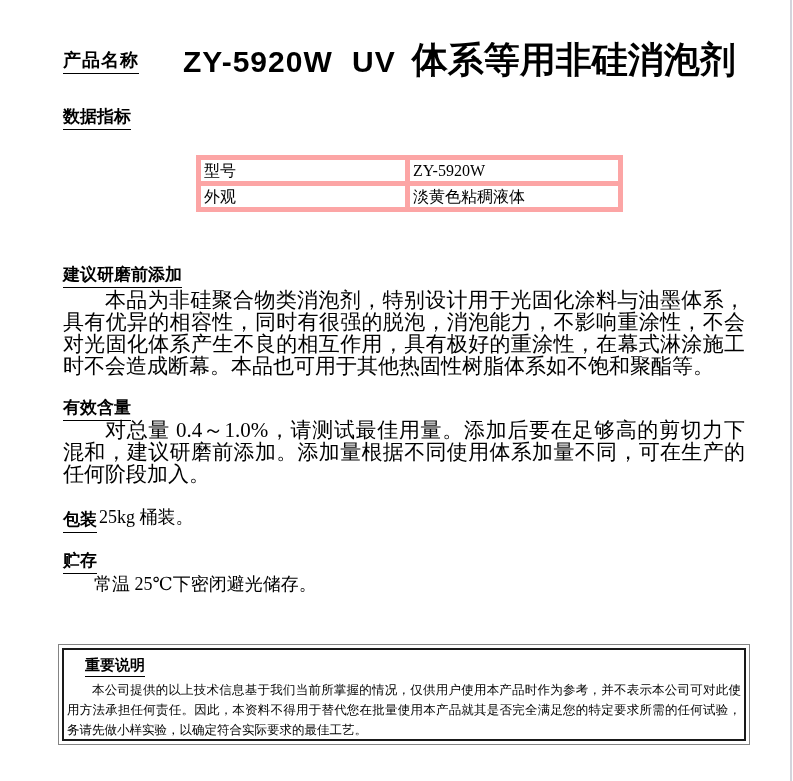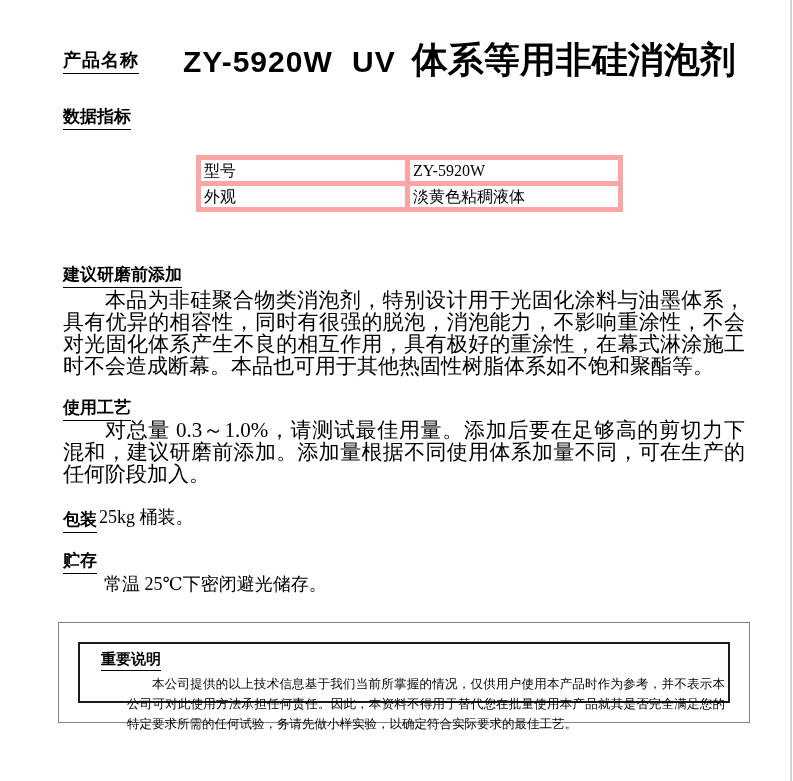--- a/index.html
+++ b/index.html
@@ -78,45 +78,44 @@
   }
   .plain-line {
     font-size: 18px;
     line-height: 22px;
     text-indent: 2em;
     width: 682px;
   }
 
   
   .notice-outer {
-    left: 58px; top: 622px;
+    left: 58px; top: 644px;
     width: 692px; height: 101px;
     border: 1px solid #848484;
-    padding: 19px;
+    padding: 3px;
     background: #ffffff;
   }
   .notice-inner {
     width: 100%; height: 100%;
     border: 2px solid #1a1a1a;
     padding: 6px 3px 0 3px;
   }
   .notice-heading {
     display: inline-block;
     margin-left: 18px;
     font-size: 15px; font-weight: bold;
     border-bottom: 1px solid #000;
     padding-bottom: 1px;
   }
   .notice-para {
     margin-top: 3px;
     font-size: 12.5px;
     line-height: 20px;
     text-align: justify;
     text-indent: 2em;
-    margin-left: 44px;
   }
 </style>
 </head>
 <body>
 
 <div class="edge-line"></div>
 
 <span class="abs product-label">产品名称</span>
 <div class="abs product-title">
   <span class="title-latin">ZY-5920W UV</span><span class="title-cjk">体系等用非硅消泡剂</span>
@@ -133,27 +132,27 @@
     <tr>
       <td class="k">外观</td>
       <td class="v">淡黄色粘稠液体</td>
     </tr>
   </tbody>
 </table>
 
 <span class="abs sec-heading" style="left:63px; top:263px;">建议研磨前添加</span>
 <div class="abs para" style="left:63px; top:289px;">本品为非硅聚合物类消泡剂，特别设计用于光固化涂料与油墨体系，具有优异的相容性，同时有很强的脱泡，消泡能力，不影响重涂性，不会对光固化体系产生不良的相互作用，具有极好的重涂性，在幕式淋涂施工时不会造成断幕。本品也可用于其他热固性树脂体系如不饱和聚酯等。</div>
 
-<span class="abs sec-heading" style="left:63px; top:396px;">使用工艺</span>
-<div class="abs para" style="left:63px; top:419px;">对总量 0.3～1.0%，请测试最佳用量。添加后要在足够高的剪切力下混和，建议研磨前添加。添加量根据不同使用体系加量不同，可在生产的任何阶段加入。</div>
+<span class="abs sec-heading" style="left:63px; top:396px;">有效含量</span>
+<div class="abs para" style="left:63px; top:419px;">对总量 0.4～1.0%，请测试最佳用量。添加后要在足够高的剪切力下混和，建议研磨前添加。添加量根据不同使用体系加量不同，可在生产的任何阶段加入。</div>
 
 <span class="abs sec-heading" style="left:63px; top:508px;">包装</span>
 <div class="abs plain-line" style="left:63px; top:506px;">25kg 桶装。</div>
 
 <span class="abs sec-heading" style="left:63px; top:549px;">贮存</span>
-<div class="abs plain-line" style="left:68px; top:573px;">常温 25℃下密闭避光储存。</div>
+<div class="abs plain-line" style="left:58px; top:573px;">常温 25℃下密闭避光储存。</div>
 
 <div class="abs notice-outer">
   <div class="notice-inner">
     <span class="notice-heading">重要说明</span>
     <div class="notice-para">本公司提供的以上技术信息基于我们当前所掌握的情况，仅供用户使用本产品时作为参考，并不表示本公司可对此使用方法承担任何责任。因此，本资料不得用于替代您在批量使用本产品就其是否完全满足您的特定要求所需的任何试验，务请先做小样实验，以确定符合实际要求的最佳工艺。</div>
   </div>
 </div>
 
 </body></html>

